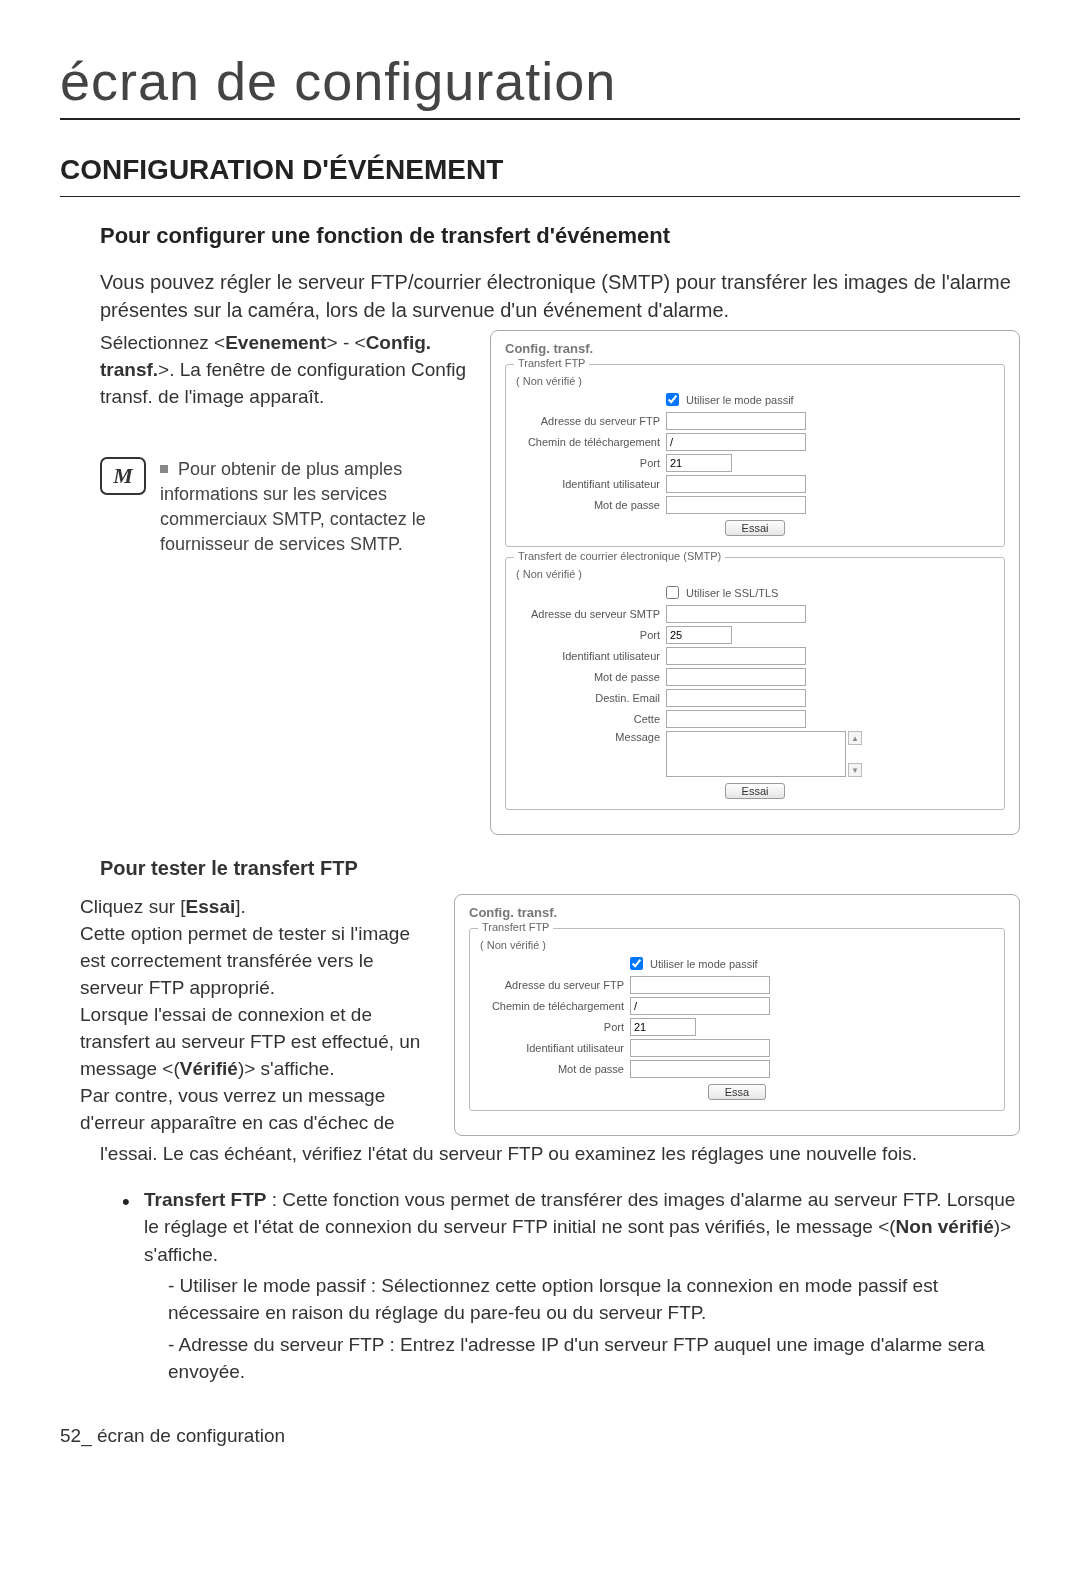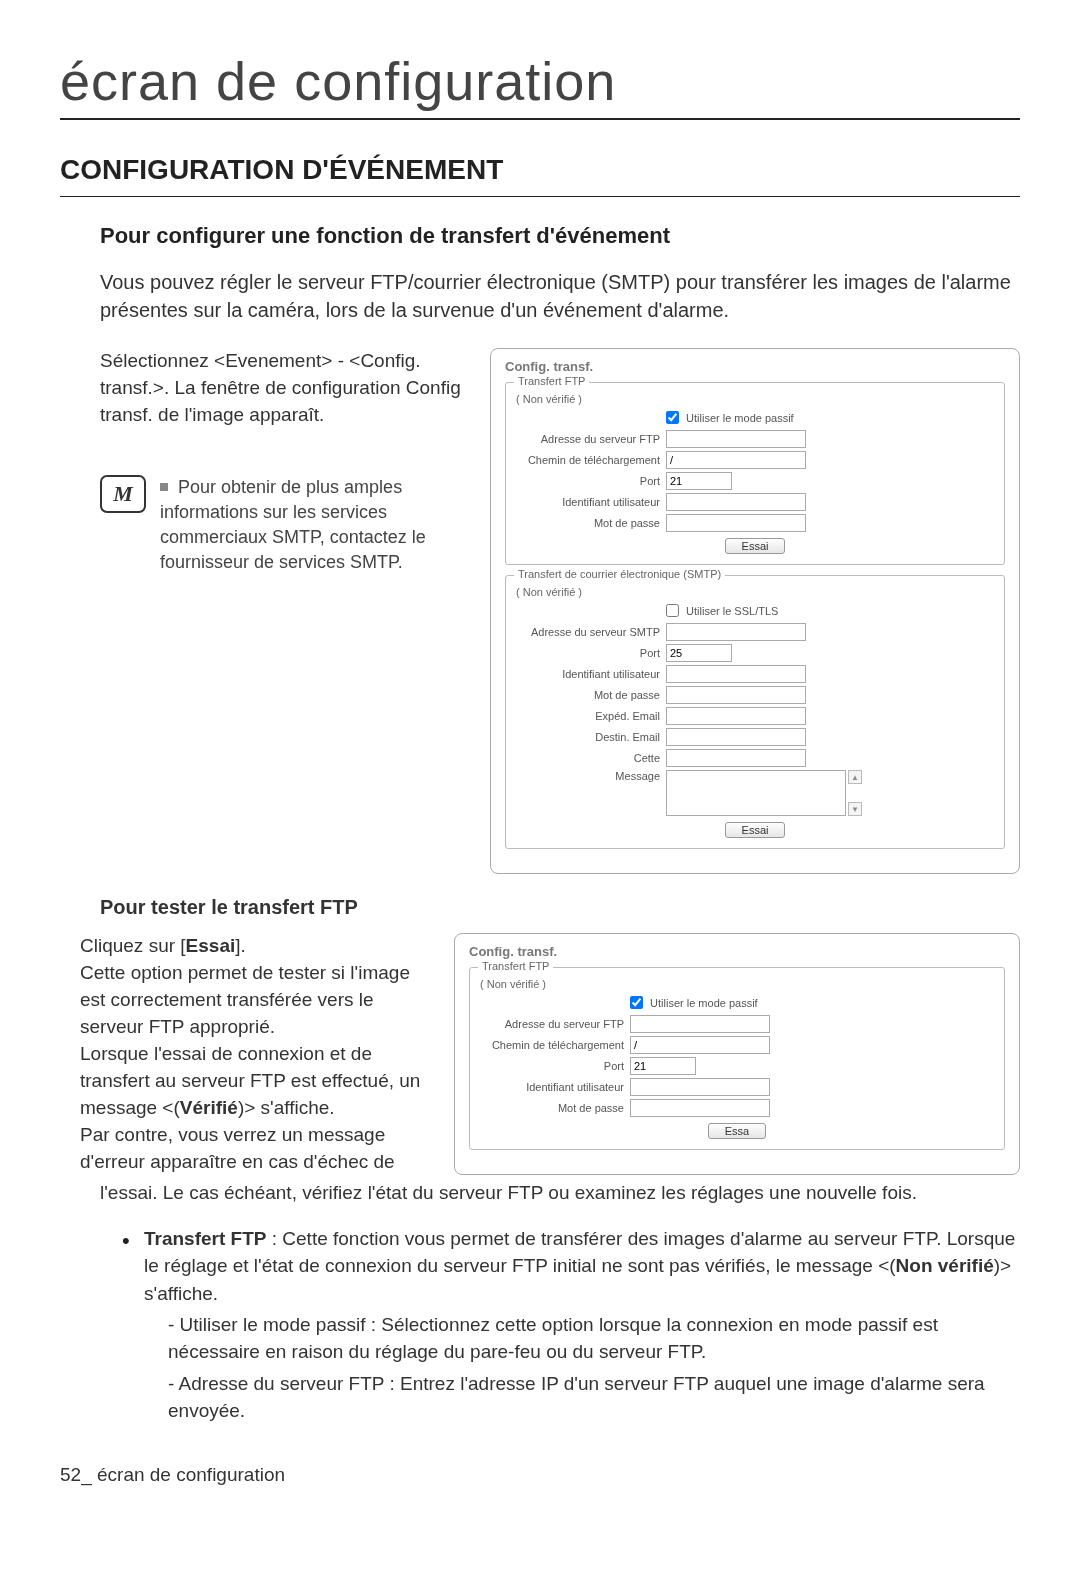--- a/index.html
+++ b/index.html
@@ -33,31 +33,31 @@
       font-size: 22px;
       font-weight: bold;
       color: #222;
       margin-bottom: 20px;
     }
     .intro {
       margin-left: 40px;
       font-size: 20px;
       color: #333;
       line-height: 1.38;
-      margin-bottom: 24px;
+      margin-bottom: 6px;
     }
     .two-col {
       display: flex;
       gap: 10px;
       margin-left: 40px;
     }
     .left-col { flex: 0 0 380px; }
     .right-col { flex: 1; }
     .select-line { font-size: 19px; color: #333; line-height: 1.42; }
-    .select-line b { font-weight: normal; }
+    .select-line b { font-weight: bold; }
     .note-row {
       display: flex;
       align-items: flex-start;
       gap: 14px;
       margin-top: 46px;
     }
     .note-icon {
       width: 46px; height: 38px;
       border: 2px solid #333;
       border-radius: 7px;
@@ -256,24 +256,20 @@
             <div class="flabel">Port</div>
             <input class="finput finput-sm" value="25" style="">
           </div>
         <div class="frow">
             <div class="flabel">Identifiant utilisateur</div>
             <input class="finput" style="">
           </div>
         <div class="frow">
             <div class="flabel">Mot de passe</div>
             <input class="finput" type="password" style="">
-          </div>
-        <div class="frow">
-            <div class="flabel">Expéd. Email</div>
-            <input class="finput" style="">
           </div>
         <div class="frow">
             <div class="flabel">Destin. Email</div>
             <input class="finput" style="">
           </div>
         <div class="frow">
             <div class="flabel">Cette</div>
             <input class="finput" style="">
           </div>
         <div class="frow" style="align-items:flex-start;">

